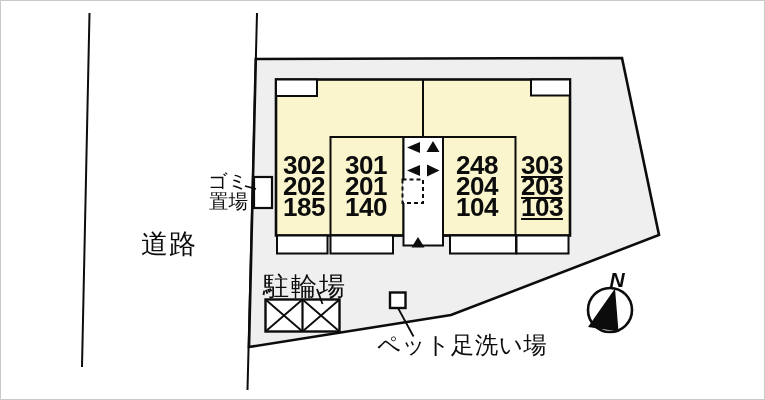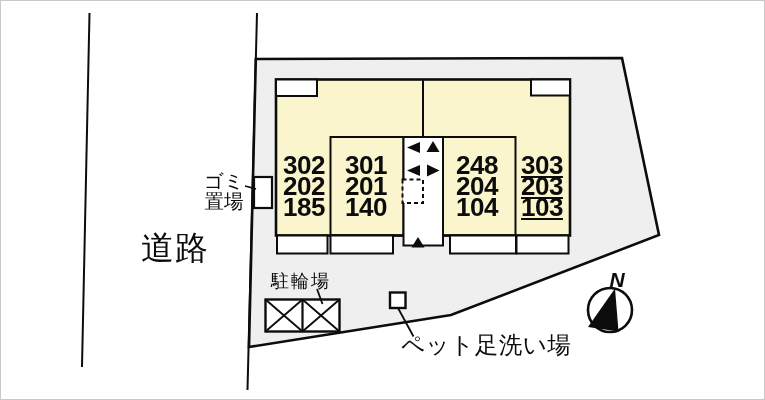--- a/index.html
+++ b/index.html
@@ -6,24 +6,24 @@
   .stage{
     position:relative;
     width:765px;height:400px;
     background:#ffffff;
     overflow:hidden;
     box-shadow: inset 0 0 0 1px #c9c9c9;
     font-family:"Liberation Sans", sans-serif;
   }
   .stage svg{position:absolute;left:0;top:0;}
   .txt{position:absolute;color:#0c0c0c;white-space:nowrap;}
-  .road-label{left:141px;top:226px;font-size:33px;letter-spacing:1px;}
-  .garbage-label{left:200px;top:172px;width:48px;font-size:19.5px;line-height:19.5px;text-align:center;}
-  .bicycle-label{left:271px;top:269px;font-size:18px;letter-spacing:2px;}
-  .pet-label{left:377px;top:329px;font-size:23.5px;letter-spacing:0.5px;margin-left:24px;}
+  .road-label{left:141px;top:226px;font-size:27px;letter-spacing:1px;}
+  .garbage-label{left:200px;top:172px;width:48px;font-size:19.5px;line-height:19.5px;text-align:right;}
+  .bicycle-label{left:263px;top:269px;font-size:26px;letter-spacing:2px;}
+  .pet-label{left:377px;top:329px;font-size:23.5px;letter-spacing:0.5px;}
   .north-label{left:601px;top:268px;width:32px;text-align:center;font-size:21px;font-weight:bold;font-style:italic;}
   .room-col{
     position:absolute;top:155px;
     transform:translateX(-50%);
     text-align:center;
     font-size:26px;font-weight:bold;line-height:21px;letter-spacing:-0.5px;
     color:#0c0c0c;
   }
   .room-col span{display:block;}
   .col-1{left:304px;}

